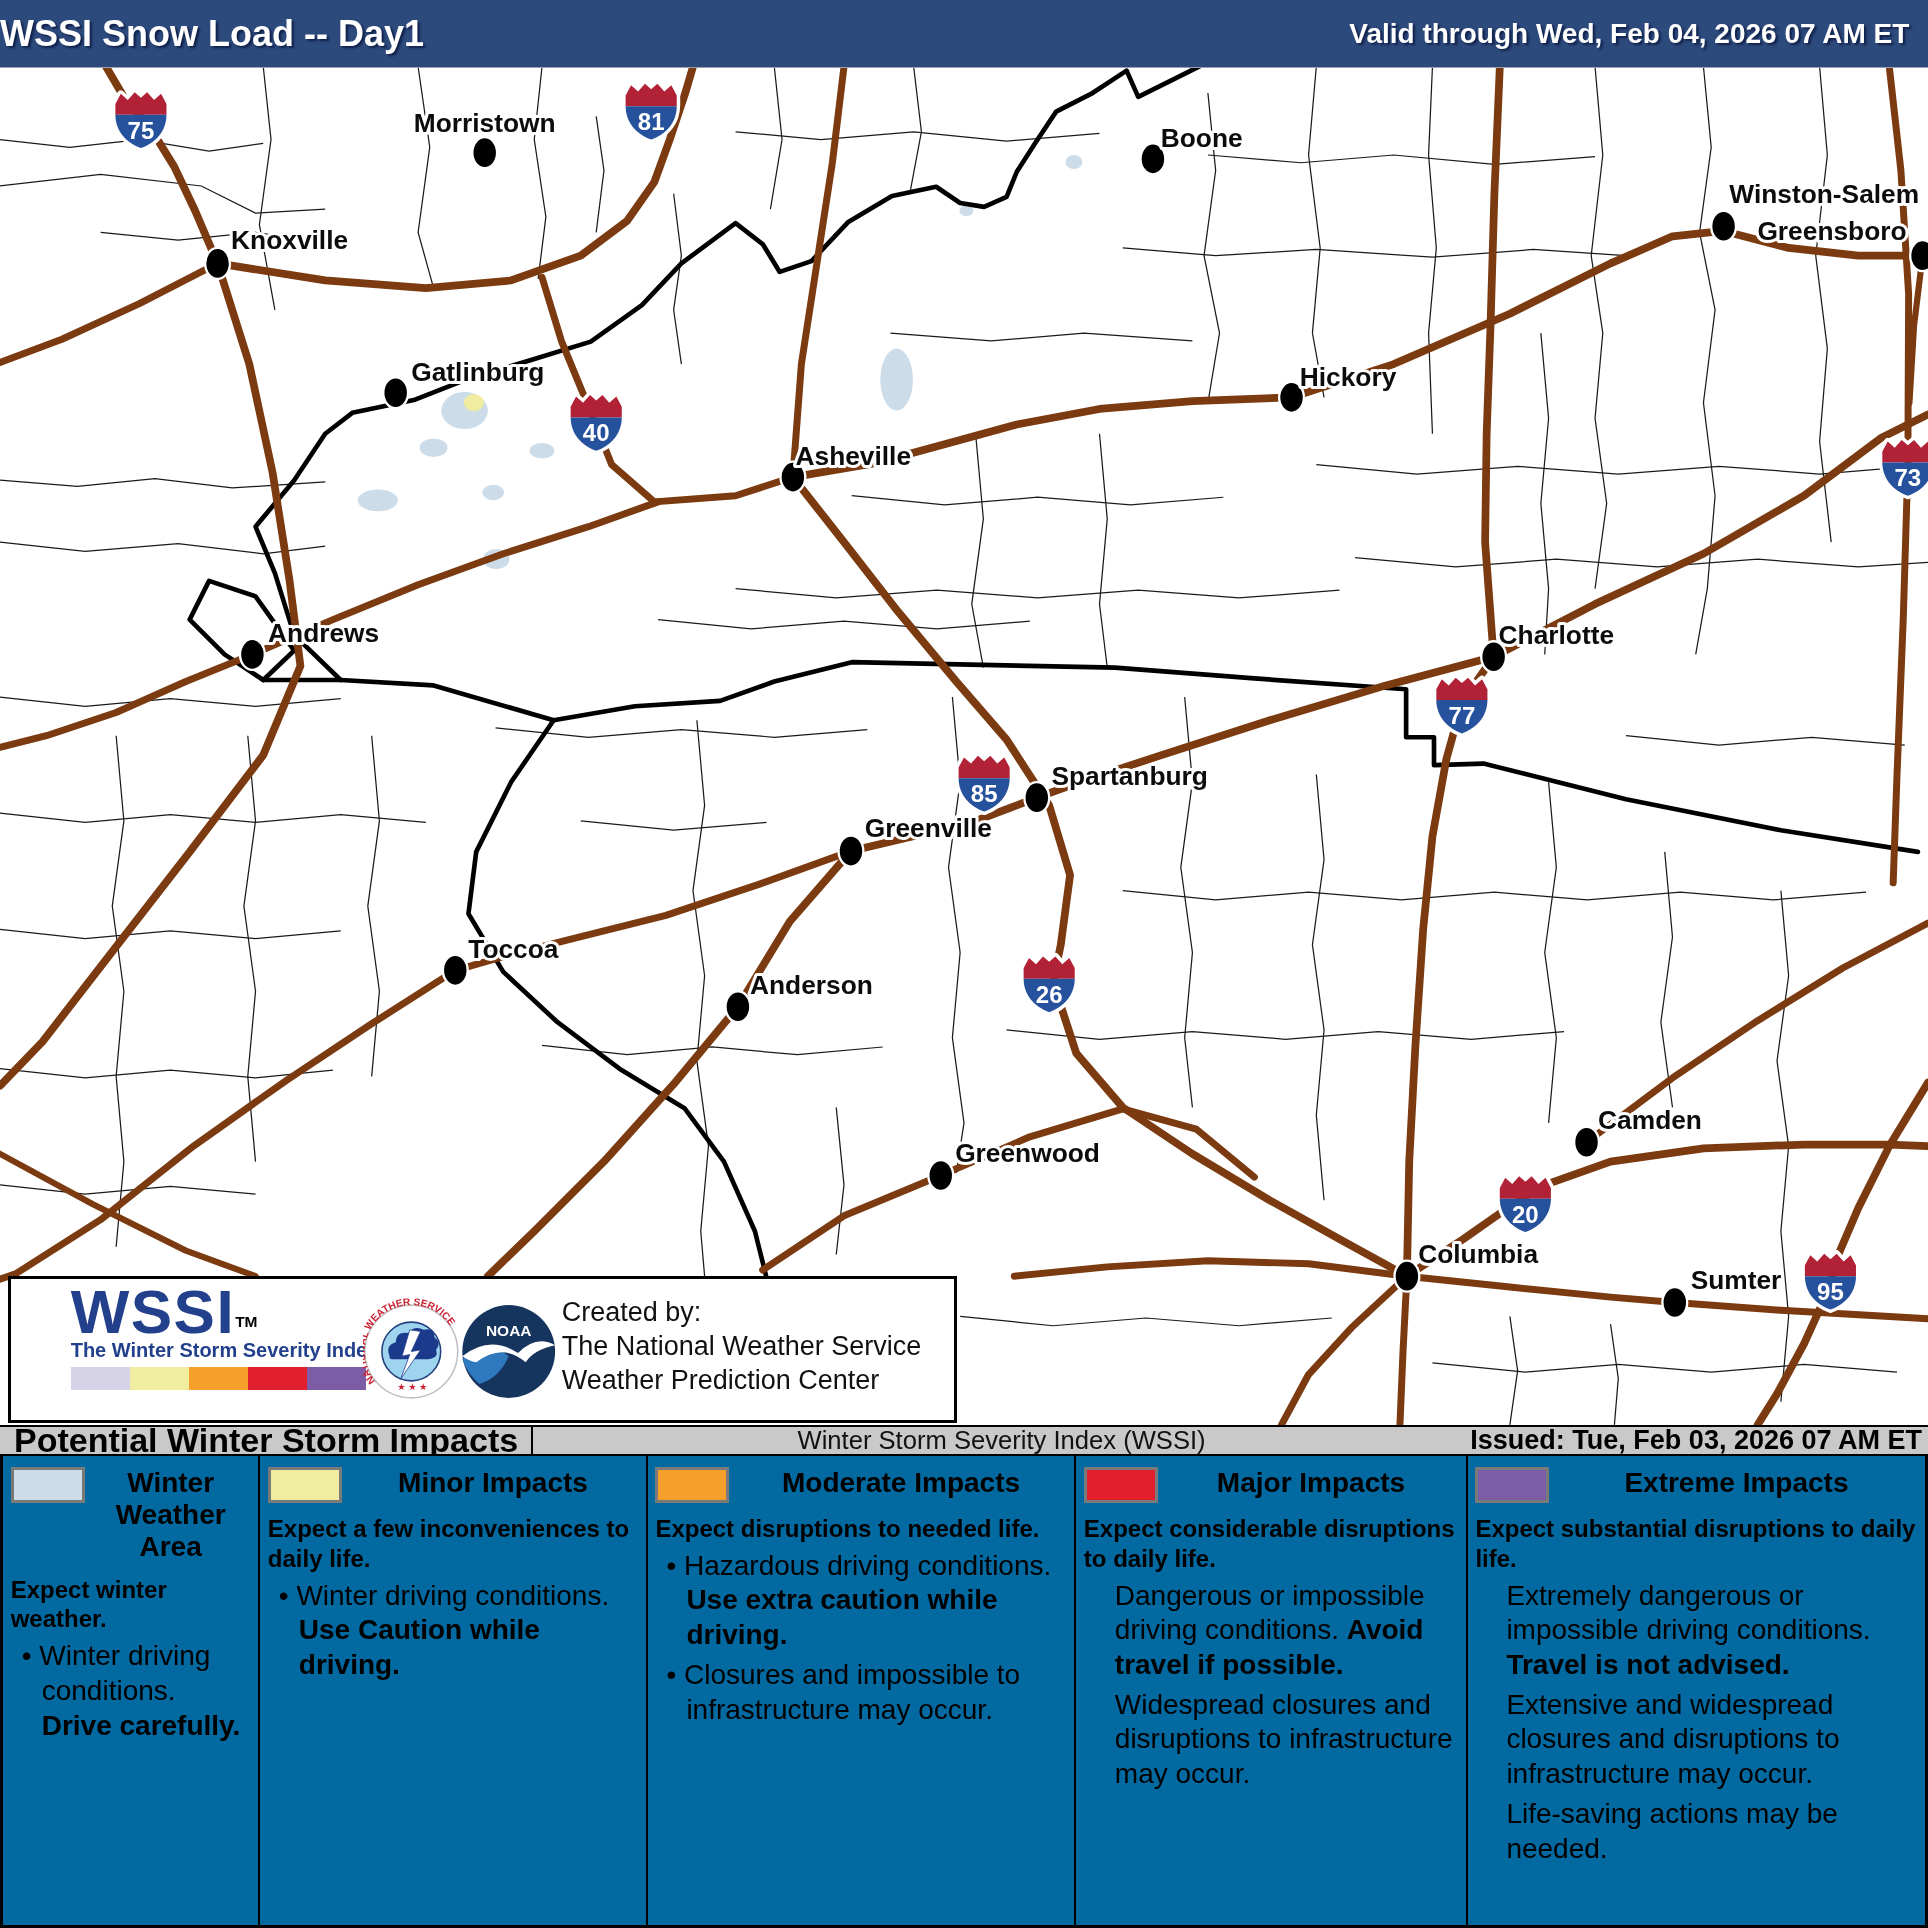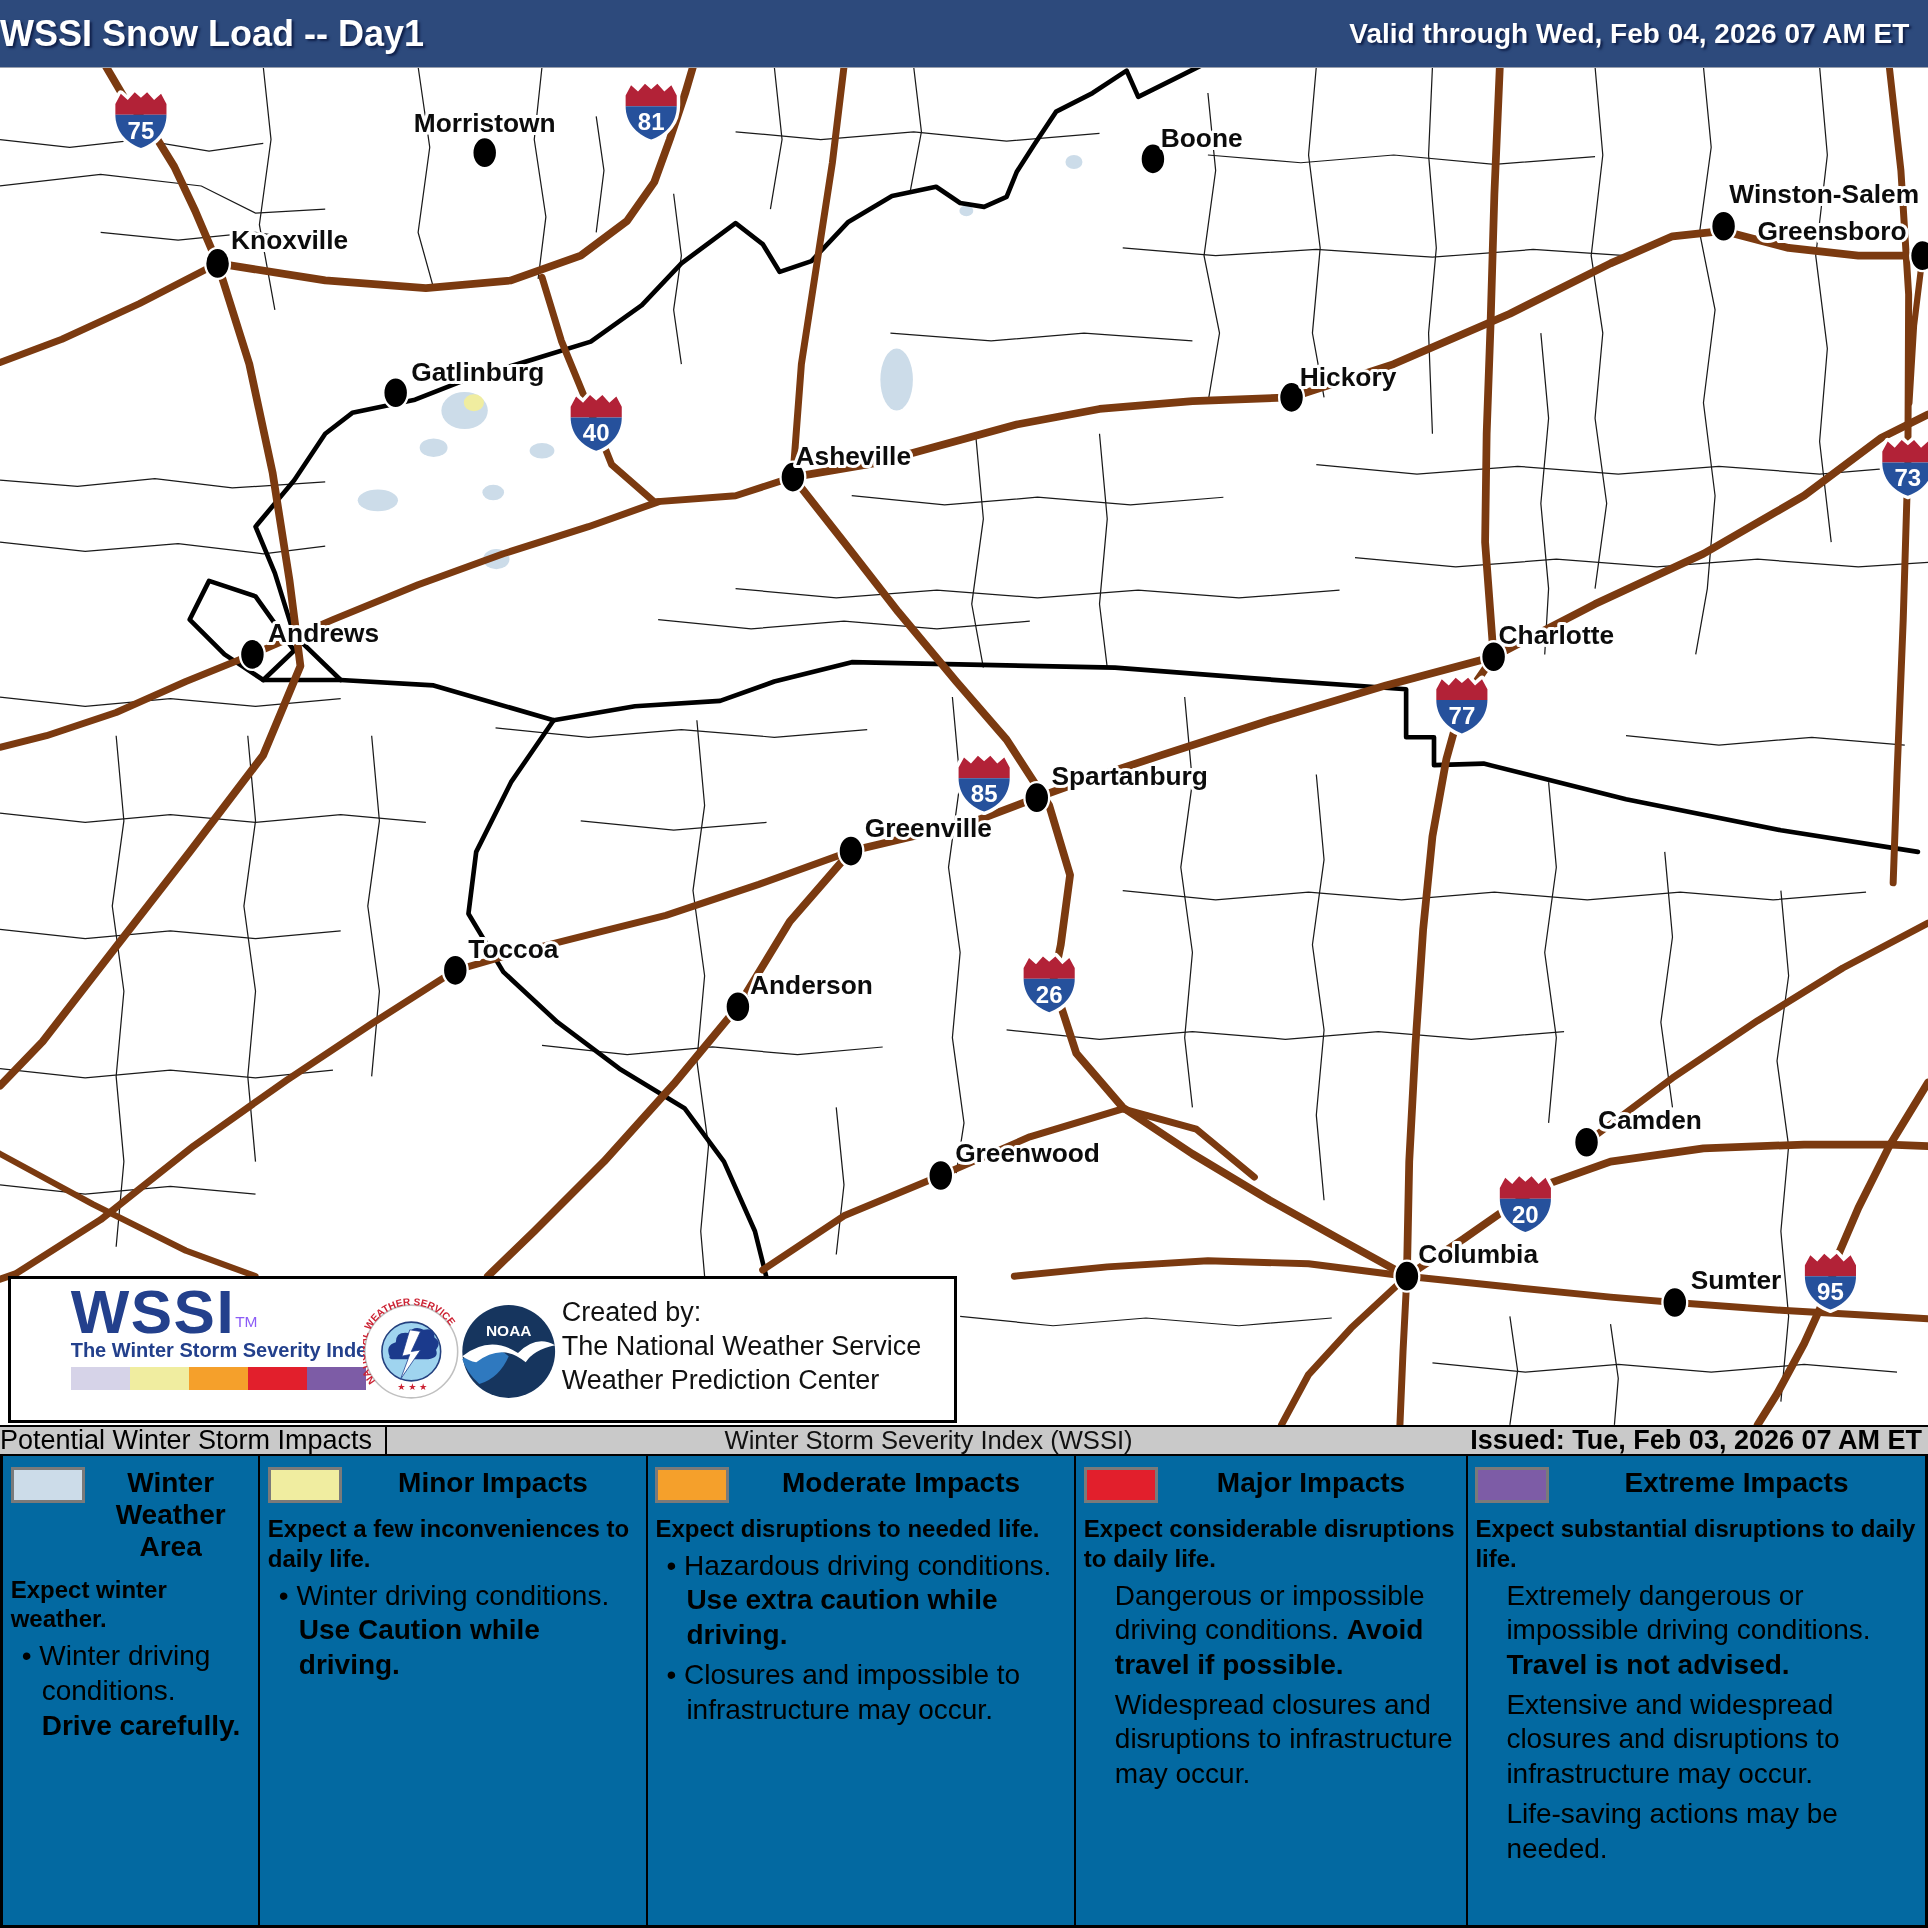--- a/index.html
+++ b/index.html
@@ -22,31 +22,31 @@
   .city-label{font-family:"Liberation Sans",sans-serif;font-size:34px;font-weight:bold;
               fill:#0c0c0c;stroke:#fff;stroke-width:8px;paint-order:stroke;
               stroke-linejoin:round;text-anchor:middle;}
   .shield-num{font-family:"Liberation Sans",sans-serif;font-size:31px;font-weight:bold;
               fill:#fff;text-anchor:middle;}
   
   #logo-box{position:absolute;left:7.7px;top:1276px;width:949px;height:147px;background:#fff;
             border:3.1px solid #000;box-sizing:border-box;}
   #wssi-mark{position:absolute;left:60px;top:1.5px;}
   #wssi-word{font-size:62px;font-weight:bold;color:#23408c;letter-spacing:1.5px;line-height:1;}
-  #wssi-tm{font-size:15.5px;font-weight:normal;color:#8b5cf6;vertical-align:6.2px;text-align:center;}
+  #wssi-tm{font-size:15.5px;font-weight:bold;color:#000000;vertical-align:6.2px;text-align:center;}
   #wssi-tagline{font-size:20px;font-weight:bold;color:#23408c;margin-top:-3.1px;}
   #wssi-strip{display:flex;margin-top:4.6px;}
   #wssi-strip div{width:59px;height:23px;}
   #created{position:absolute;left:551px;top:17px;font-size:27px;color:#111;line-height:1.25;}
   #logos{position:absolute;left:352px;top:6.2px;}
   
   #status-bar{position:absolute;left:0;top:1425px;width:1928px;height:31px;background:#c9c9c9;
               border-top:2.3px solid #000;border-bottom:2.3px solid #000;box-sizing:border-box;
               display:flex;align-items:center;}
-  #status-bar .left{font-size:27px;font-weight:normal;color:#000;padding-left:0;}
+  #status-bar .left{font-size:34px;font-weight:bold;color:#000;padding-left:14px;}
   #status-bar .divider{width:2.3px;height:100%;background:#000;margin-left:12.4px;}
   #status-bar .center{font-size:25.6px;color:#111;flex:1;text-align:center;}
   #status-bar .right{font-size:27px;font-weight:bold;color:#000;padding-right:6px;}
   
   #legend{position:absolute;left:0;top:1456px;width:1928px;height:472px;background:#0369a1;
           border-left:3.1px solid #000;border-right:3.1px solid #000;border-bottom:3.1px solid #000;
           box-sizing:border-box;display:flex;}
   .col{height:100%;box-sizing:border-box;padding:11px 7.7px 0 7.7px;border-right:2.3px solid #000;}
   .col:last-child{border-right:none;}
   .col:nth-child(1){width:258px;}

